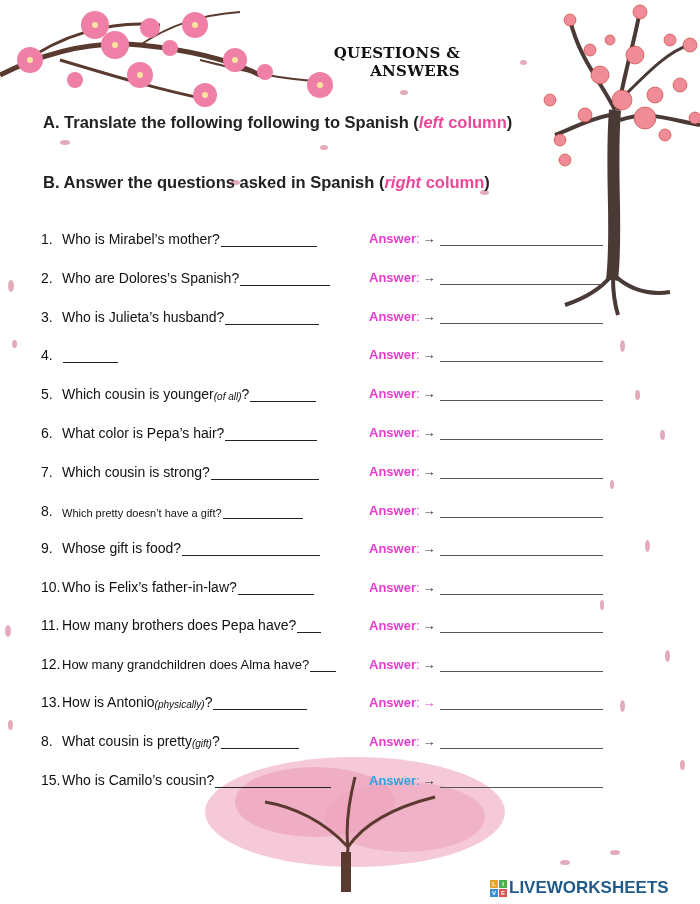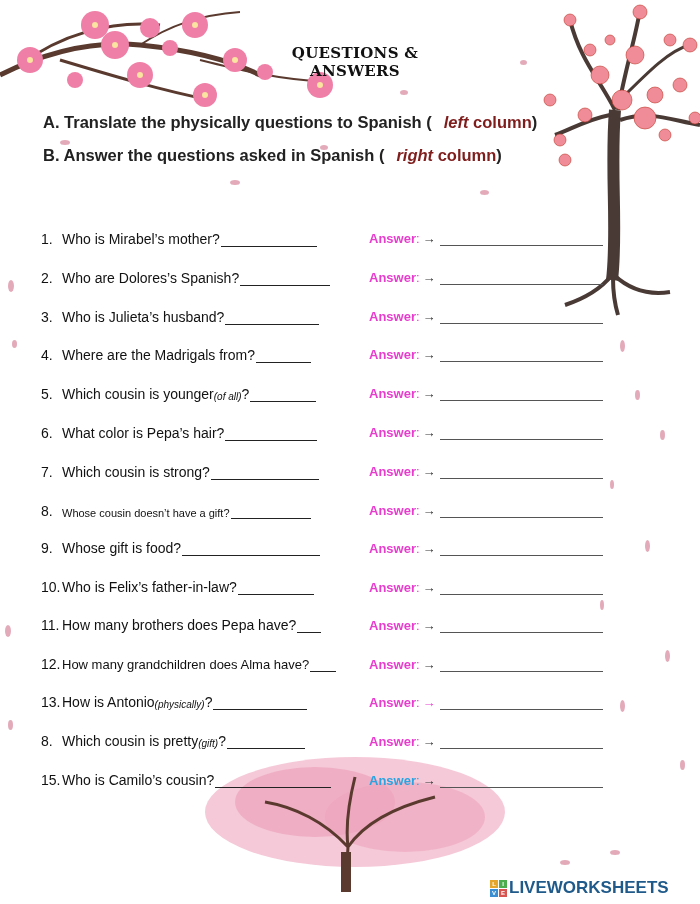--- a/index.html
+++ b/index.html
@@ -6,27 +6,27 @@
     body {
       width: 700px; height: 904px; position: relative; overflow: hidden;
       background: #ffffff;
       font-family: "Liberation Sans", sans-serif;
     }
     .petal { position: absolute; border-radius: 50%; background: #d98fa3; opacity: 0.75; }
     .blossom { position: absolute; }
     .title {
       position: absolute; left: 250px; top: 44px; width: 210px;
       font-family: "DejaVu Serif", serif; font-weight: bold; font-size: 15px;
-      letter-spacing: 0.3px; color: #111; text-align: center;
+      letter-spacing: 0.3px; color: #111; text-align: right;
     }
     .instr {
       position: absolute; left: 43px; font-family: "Liberation Sans", sans-serif;
       font-weight: bold; font-size: 16.5px; color: #222; white-space: nowrap;
     }
-    .instr .blue { color: #7f1d1d; margin-left: 12px; }
+    .instr .blue { color: #ec4899; }
     .instr .blue i { font-style: italic; }
     .q {
       position: absolute; left: 41px; font-family: "Liberation Sans", sans-serif;
       font-size: 14px; color: #111; white-space: nowrap;
       display: flex; align-items: flex-end;
     }
     .q .num { display: inline-block; width: 21px; }
     .q .text { display: inline-block; text-align: right; }
     .q .note { font-style: italic; font-size: 10px; }
     .q .blank {
@@ -140,23 +140,23 @@
 <div class="petal" style="left:480px;top:190px;width:9px;height:5px"></div>
 <div class="petal" style="left:400px;top:90px;width:8px;height:5px"></div>
 <div class="petal" style="left:520px;top:60px;width:7px;height:5px"></div>
 <div class="petal" style="left:560px;top:860px;width:10px;height:5px"></div>
 <div class="petal" style="left:610px;top:850px;width:10px;height:5px"></div>
 
 <div class="title">QUESTIONS &amp; ANSWERS</div>
 
 <div class="instr" style="top:113px">
   <span>A.</span>
-  <span>Translate the physically questions to Spanish (</span><span class="blue"><i>left</i><span> column</span></span><span>)</span>
+  <span>Translate the following following to Spanish (</span><span class="blue"><i>left</i><span> column</span></span><span>)</span>
 </div>
-<div class="instr" style="top:146px">
+<div class="instr" style="top:173px">
   <span>B.</span>
   <span>Answer the questions asked in Spanish (</span><span class="blue"><i>right</i><span> column</span></span><span>)</span>
 </div>
 
 <div class="q" style="top:231px">
     <span class="num">1.</span>
     <span class="text">Who is Mirabel’s mother?</span>
     <span class="blank" style="width:96px"></span>
   </div>
 <div class="q" style="top:270px">
@@ -164,21 +164,20 @@
     <span class="text">Who are Dolores’s Spanish?</span>
     <span class="blank" style="width:90px"></span>
   </div>
 <div class="q" style="top:309px">
     <span class="num">3.</span>
     <span class="text">Who is Julieta’s husband?</span>
     <span class="blank" style="width:94px"></span>
   </div>
 <div class="q" style="top:347px">
     <span class="num">4.</span>
-    <span class="text">Where are the Madrigals from?</span>
     <span class="blank" style="width:55px"></span>
   </div>
 <div class="q" style="top:386px">
     <span class="num">5.</span>
     <span class="text">Which cousin is younger </span>
     <span class="note">(of all)</span>
     <span>?</span>
     <span class="blank" style="width:66px"></span>
   </div>
 <div class="q" style="top:425px">
@@ -186,21 +185,21 @@
     <span class="text">What color is Pepa’s hair?</span>
     <span class="blank" style="width:92px"></span>
   </div>
 <div class="q" style="top:464px">
     <span class="num">7.</span>
     <span class="text">Which cousin is strong?</span>
     <span class="blank" style="width:108px"></span>
   </div>
 <div class="q small" style="top:503px;font-size:11px">
     <span class="num" style="font-size:14px">8.</span>
-    <span class="text">Whose cousin doesn’t have a gift?</span>
+    <span class="text">Which pretty doesn’t have a gift?</span>
     <span class="blank" style="width:80px"></span>
   </div>
 <div class="q" style="top:540px">
     <span class="num">9.</span>
     <span class="text">Whose gift is food?</span>
     <span class="blank" style="width:138px"></span>
   </div>
 <div class="q" style="top:579px">
     <span class="num">10.</span>
     <span class="text">Who is Felix’s father-in-law?</span>
@@ -218,21 +217,21 @@
   </div>
 <div class="q" style="top:694px">
     <span class="num">13.</span>
     <span class="text">How is Antonio </span>
     <span class="note">(physically)</span>
     <span>?</span>
     <span class="blank" style="width:94px"></span>
   </div>
 <div class="q" style="top:733px">
     <span class="num">8.</span>
-    <span class="text">Which cousin is pretty </span>
+    <span class="text">What cousin is pretty </span>
     <span class="note">(gift)</span>
     <span>?</span>
     <span class="blank" style="width:78px"></span>
   </div>
 <div class="q" style="top:772px">
     <span class="num">15.</span>
     <span class="text">Who is Camilo’s cousin?</span>
     <span class="blank" style="width:116px"></span>
   </div>
 

